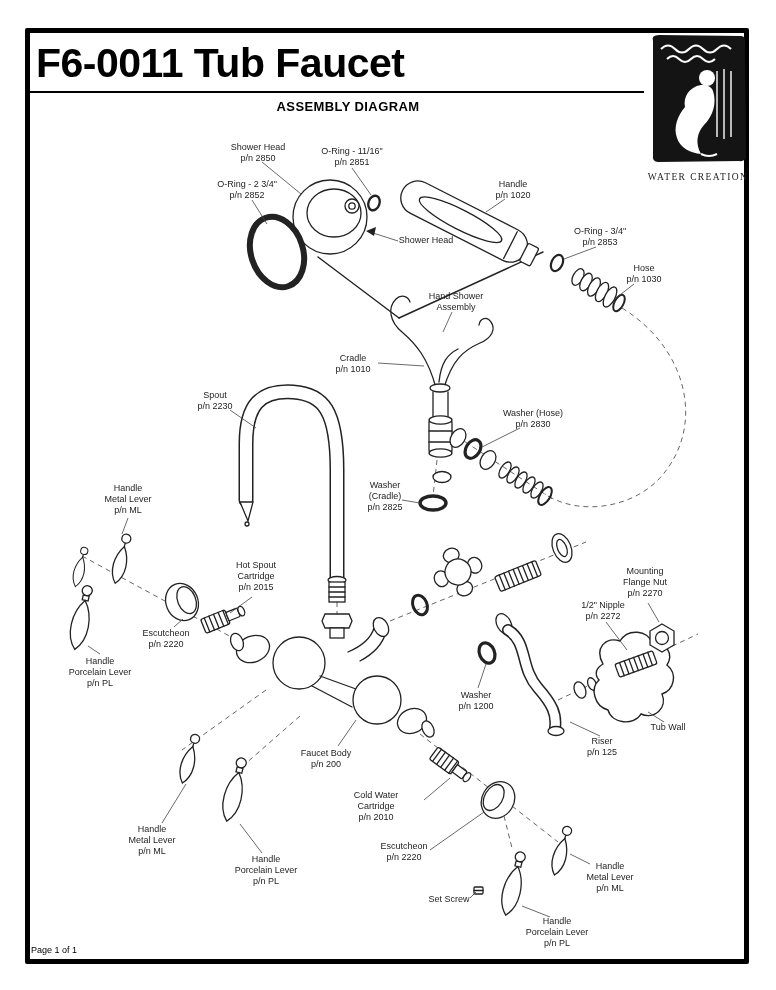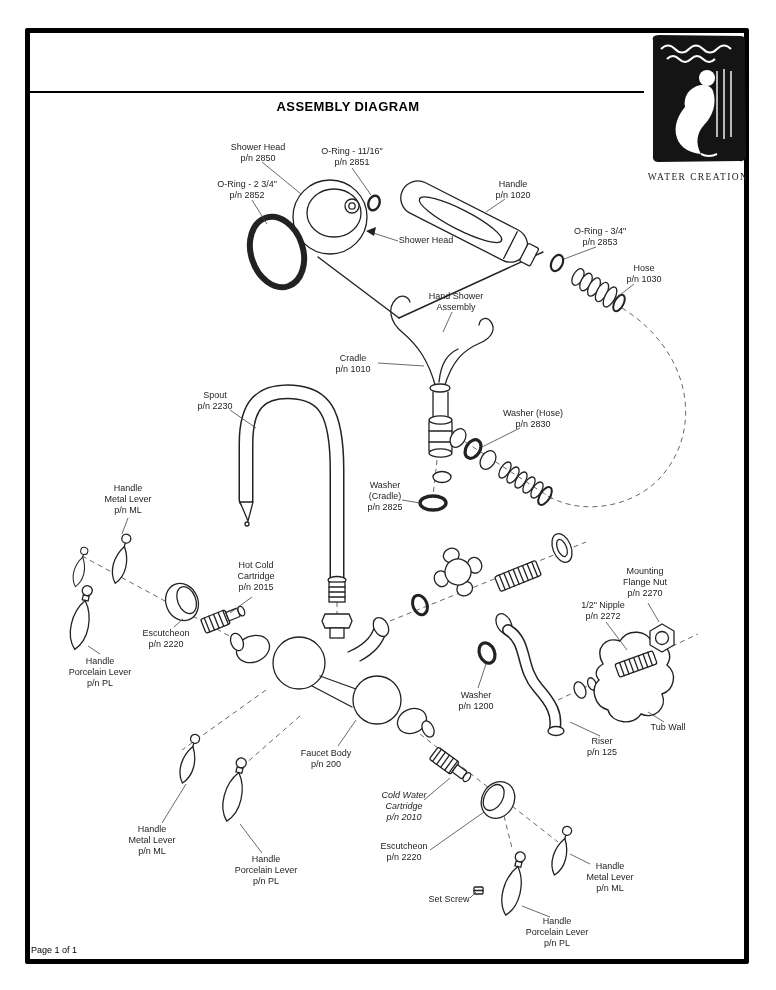--- a/index.html
+++ b/index.html
@@ -16,20 +16,21 @@
   .labels { position:absolute; left:0; top:0; width:763px; height:990px; }
   .part-label { position:absolute; transform:translateX(-50%); text-align:center; font-size:9px; line-height:1.2; color:#1d1d1d; white-space:nowrap; }
   .footer { position:absolute; left:31px; top:945px; font-size:9px; color:#000; }
 </style>
 </head>
 <body>
 
 <div class="page">
   <div class="frame"></div>
 
+  <h1 class="page-title">F6-0011 Tub Faucet</h1>
   <div class="title-rule"></div>
   <div class="subtitle">ASSEMBLY DIAGRAM</div>
 
   <div class="logo-box">
     <svg viewBox="0 0 99 131" width="99" height="131">
       <path d="M4 8 Q2 2 10 2 L92 3 Q97 3 96 10 L97 122 Q97 129 90 128 L9 129 Q3 129 4 122 Z" fill="#141414"></path>
       <path d="M12 16 q7 -7 14 0 q7 7 14 0 q7 -7 14 0 q7 7 14 0 q7 -7 14 0" stroke="#fff" stroke-width="2" fill="none"></path>
       <path d="M18 26 q6 -6 12 0 q6 6 12 0 q6 -6 12 0 q6 6 12 0" stroke="#fff" stroke-width="2" fill="none"></path>
       <line x1="68" y1="38" x2="68" y2="104" stroke="#fff" stroke-width="1.4"></line>
       <line x1="75" y1="36" x2="75" y2="106" stroke="#fff" stroke-width="1.4"></line>
@@ -321,21 +322,21 @@
         <div>Washer</div>
         <div>(Cradle)</div>
         <div>p/n 2825</div>
       </div>
       <div class="part-label" style="left: 128px; top: 483px;">
         <div>Handle</div>
         <div>Metal Lever</div>
         <div>p/n ML</div>
       </div>
       <div class="part-label" style="left: 256px; top: 560px;">
-        <div>Hot Cold</div>
+        <div>Hot Spout</div>
         <div>Cartridge</div>
         <div>p/n 2015</div>
       </div>
       <div class="part-label" style="left: 645px; top: 566px;">
         <div>Mounting</div>
         <div>Flange Nut</div>
         <div>p/n 2270</div>
       </div>
       <div class="part-label" style="left: 603px; top: 600px;">
         <div>1/2" Nipple</div>
@@ -358,21 +359,21 @@
         <div>Tub Wall</div>
       </div>
       <div class="part-label" style="left: 602px; top: 736px;">
         <div>Riser</div>
         <div>p/n 125</div>
       </div>
       <div class="part-label" style="left: 326px; top: 748px;">
         <div>Faucet Body</div>
         <div>p/n 200</div>
       </div>
-      <div class="part-label" style="left: 404px; top: 790px; font-style: italic;">
+      <div class="part-label" style="left: 376px; top: 790px;">
         <div>Cold Water</div>
         <div>Cartridge</div>
         <div>p/n 2010</div>
       </div>
       <div class="part-label" style="left: 152px; top: 824px;">
         <div>Handle</div>
         <div>Metal Lever</div>
         <div>p/n ML</div>
       </div>
       <div class="part-label" style="left: 404px; top: 841px;">

